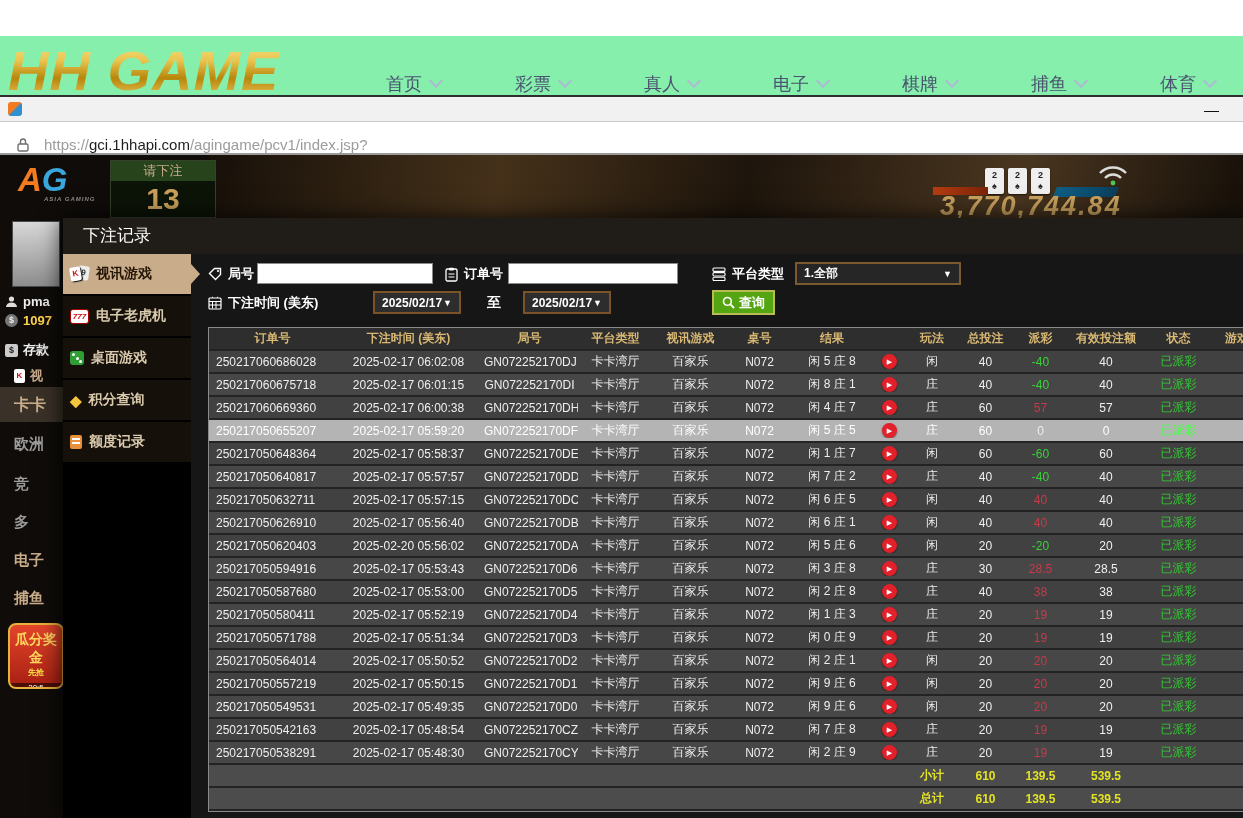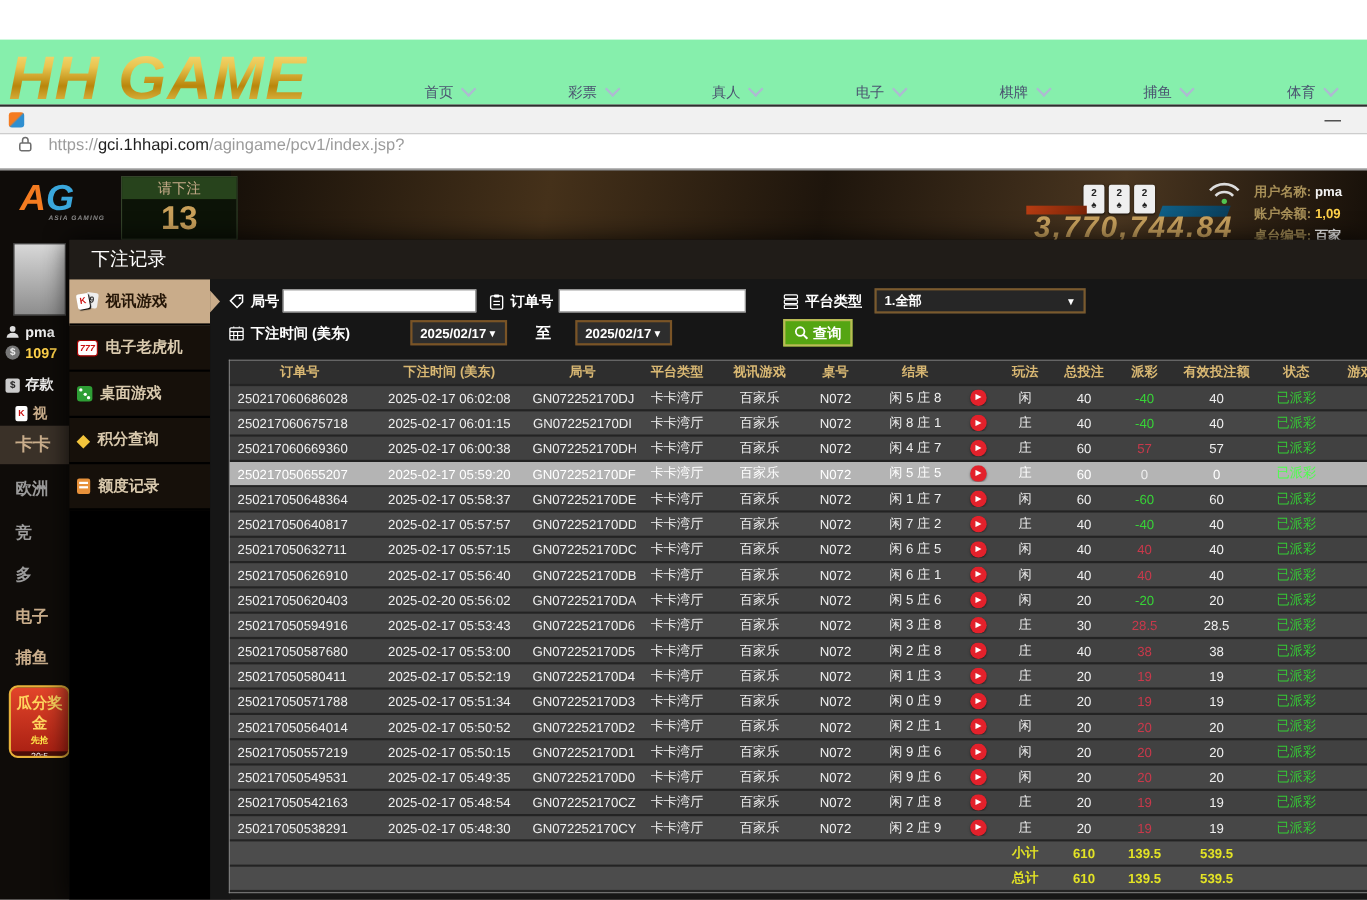--- a/index.html
+++ b/index.html
@@ -6,34 +6,34 @@
   .page{position:relative;width:1243px;height:818px;overflow:hidden;background:#fff;
         font-family:"Liberation Sans",sans-serif;}
 
   
   .site-header{position:absolute;top:0;left:0;width:1243px;height:79px;background:#86efac;margin-top:36px;}
   .logo{position:absolute;left:8px;top:2px;font-size:56px;font-weight:900;font-style:italic;
         letter-spacing:1px;background:linear-gradient(180deg,#f8e88e 0%,#e9c44f 35%,#b8860b 62%,#f3d569 100%);
         -webkit-background-clip:text;background-clip:text;color:transparent;}
   .nav{position:absolute;left:368px;top:0;width:865px;height:95px;display:flex;
        justify-content:space-between;align-items:center;padding:0 18px;box-sizing:border-box;}
-  .nav-item{display:flex;align-items:center;gap:9px;color:#4a5370;font-size:13px;cursor:pointer;}
+  .nav-item{display:flex;align-items:center;gap:9px;color:#4a5370;font-size:18px;cursor:pointer;}
   .chev{width:8px;height:8px;border-right:2px solid #aeb9d2;border-bottom:2px solid #aeb9d2;
         transform:rotate(45deg);margin-top:-5px;}
 
   
   .edge-bar{position:absolute;top:95px;left:0;width:1243px;height:27px;background:#f1f1f1;
             border-top:2px solid #2e2e2e;border-bottom:1px solid #c9c9c9;display:flex;align-items:center;
             padding:0 8px;box-sizing:border-box;}
   .favicon{width:14px;height:14px;border-radius:3px;margin-right:8px;
            background:linear-gradient(135deg,#f47b20 0 45%,#2f8fd0 55% 100%);}
   .edge-title{font-size:13px;color:#161616;}
   .win-min{margin-left:auto;margin-right:16px;color:#111;font-size:15px;cursor:pointer;}
   .url-bar{position:absolute;top:123px;left:0;width:1243px;height:32px;background:#fff;
-           border-bottom:2px solid #9a9a9a;display:flex;align-items:flex-start;padding:0 16px;box-sizing:border-box;}
+           border-bottom:2px solid #9a9a9a;display:flex;align-items:flex-end;padding:0 16px;box-sizing:border-box;}
   .url-text{font-size:15px;color:#9c9c9c;margin-left:14px;}
   .url-domain{color:#1f1f1f;}
 
   
   .game{position:absolute;top:155px;left:0;width:1243px;height:663px;background:#14100c;overflow:hidden;}
   .scene{position:absolute;left:210px;top:0;width:1033px;height:63px;
          background:linear-gradient(100deg,#171009,#45311a 28%,#1e150c 52%,#4a3620 78%,#171009);}
   .lobby{position:absolute;left:0;top:0;width:210px;height:663px;background:#0f0c09;}
   .ag{position:absolute;left:18px;top:8px;font-size:33px;font-weight:900;font-style:italic;line-height:1;}
   .ag .a{color:#f47b20}.ag .g{color:#3aa7dc}
@@ -226,25 +226,20 @@
     </div>
     <div class="bar-red"></div>
     <div class="bar-blue"></div>
     <div class="jackpot">3,770,744.84</div>
 
     <svg class="wifi" width="34" height="26" viewBox="0 0 34 26">
       <path d="M4 10 a18 18 0 0 1 26 0" fill="none" stroke="#ddd" stroke-width="2.4"></path>
       <path d="M9 15 a11 11 0 0 1 16 0" fill="none" stroke="#ddd" stroke-width="2.4"></path>
       <circle cx="17" cy="20" r="2.4" fill="#51c451"></circle>
     </svg>
-    <div class="uinfo">
-      <div><span class="lbl">用户名称:</span> <span class="val">pma</span></div>
-      <div><span class="lbl">账户余额:</span> <span class="val y">1,09</span></div>
-      <div><span class="lbl">桌台编号:</span> <span class="val">百家</span></div>
-    </div>
 
     <div class="modal">
       <div class="modal-title">下注记录</div>
       <div class="modal-body">
         <div class="msidebar">
           <div class="msb-item active">
             <span class="ic-cards">
                 <span class="c2">9</span>
                 <span class="c1">K</span>
               </span>
@@ -295,21 +290,21 @@
           </div>
           <input class="fl-input" style="left: 317px; top: 9px; width: 170px;">
           <div class="fl-label" style="left:521px;top:9px;">
             <svg width="14" height="14" viewBox="0 0 14 14">
                 <rect x="1" y="1" width="12" height="3.4" rx="1" fill="none" stroke="#fff" stroke-width="1.1"></rect>
                 <rect x="1" y="5.6" width="12" height="3.4" rx="1" fill="none" stroke="#fff" stroke-width="1.1"></rect>
                 <rect x="1" y="10.2" width="12" height="3.4" rx="1" fill="none" stroke="#fff" stroke-width="1.1"></rect>
               </svg>
             <span>平台类型</span>
           </div>
-          <div class="fl-select" style="left:604px;top:8px;width:192px;">
+          <div class="fl-select" style="left:604px;top:8px;width:166px;">
             <span>1.全部</span>
             <span class="arr">▼</span>
           </div>
 
           <div class="fl-label" style="left:17px;top:38px;">
             <svg width="14" height="14" viewBox="0 0 14 14">
                 <rect x="1" y="2" width="12" height="11" rx="1" fill="none" stroke="#fff" stroke-width="1.2"></rect>
                 <path d="M1 5.5 h12 M4.5 2 V0.8 M9.5 2 V0.8 M4.5 5.5 v7 M8 5.5 v7 M1 9 h12" stroke="#fff" stroke-width="1"></path>
               </svg>
             <span>下注时间 (美东)</span>

